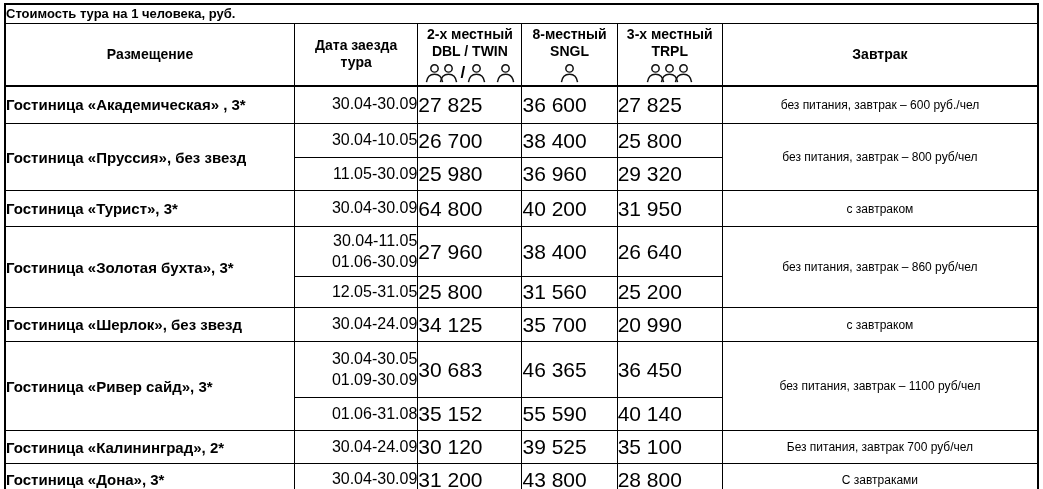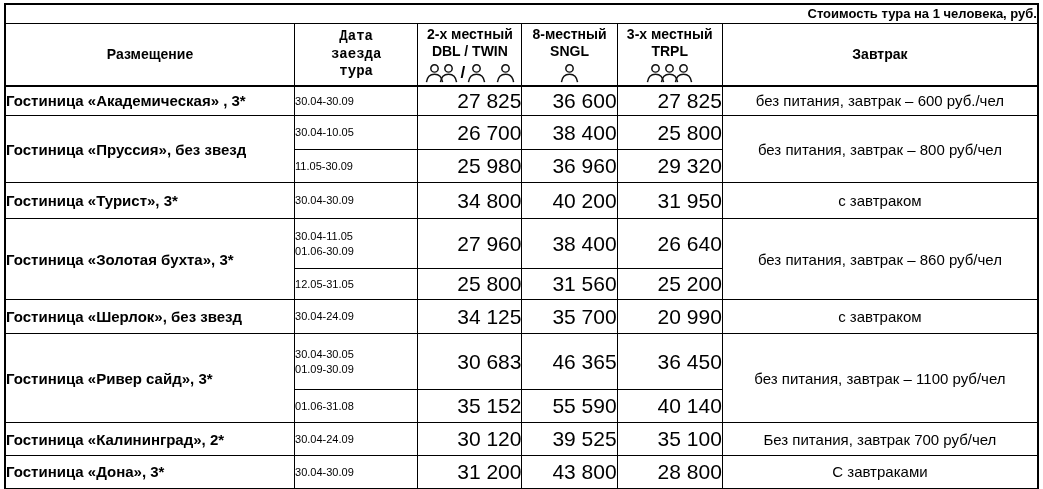--- a/index.html
+++ b/index.html
@@ -15,40 +15,40 @@
     width:1035px;
     border:2px solid #000;
   }
   table.tour td, table.tour th{
     border:1px solid #000;
     padding:0;
     vertical-align:middle;
     overflow:hidden;
   }
   tr.title-row td{
-    font-weight:bold;font-size:13px;text-align:right;
+    font-weight:bold;font-size:13px;text-align:left;
     padding:1px 0 2px 0;border-bottom:1px solid #000;
   }
   tr.header-row th{
     font-weight:bold;font-size:14px;text-align:center;
     line-height:1.25;border-bottom:2px solid #000;
   }
   tr.header-row{height:62px;}
   .hcell{display:flex;flex-direction:column;align-items:center;justify-content:center;}
   .icon-line{display:flex;align-items:flex-end;justify-content:center;height:21px;margin-top:1px;}
   svg.person{width:21px;height:20px;flex:0 0 auto;}
   svg.person circle, svg.person path{fill:none;stroke:#111;stroke-width:1.7;}
   .ov{margin-left:-7px;}
   .gap{margin-left:8px;}
   .slash{font-size:17px;font-weight:bold;margin:0 1px 0 2px;line-height:20px;}
   td.hotel{font-weight:bold;font-size:15px;text-align:left;padding-left:9px;}
-  td.date{font-size:11px;text-align:left;line-height:1.3;}
-  td.price{font-size:21px;text-align:right;}
-  td.bf{font-size:15px;text-align:center;}
-  tr.h30{height:30px;} tr.h31{height:31px;} tr.h33{height:33px;}
+  td.date{font-size:16px;text-align:right;line-height:1.3;}
+  td.price{font-size:21px;text-align:left;}
+  td.bf{font-size:12px;text-align:center;}
+  tr.h30{height:38px;} tr.h31{height:31px;} tr.h33{height:33px;}
   tr.h34{height:34px;} tr.h36{height:36px;} tr.h50{height:50px;} tr.h56{height:56px;}
 </style>
 </head>
 <body>
 
 <div class="page">
 <table class="tour">
   <colgroup>
     <col style="width:289px">
         <col style="width:123px">
@@ -59,21 +59,21 @@
   </colgroup>
 
   <tbody>
         <tr class="title-row">
     <td colspan="6">Стоимость тура на 1 человека, руб.</td>
   </tr>
 
   <tr class="header-row">
     <th>Размещение</th>
     <th>
-            <div class="hcell" style="width:90px;margin:0 auto;font-family:Liberation Mono, monospace;">Дата заезда тура</div>
+            <div class="hcell" style="width:90px;margin:0 auto;">Дата заезда тура</div>
           </th>
     <th>
       <div class="hcell">
         <div>2-х местный</div>
         <div>DBL / TWIN</div>
         <div class="icon-line">
           <svg class="person" viewBox="0 0 24 22">
                   <circle cx="12" cy="5.8" r="4.2"></circle>
                   <path d="M2.8 21.5 C3.6 15 7.5 12.3 12 12.3 C16.5 12.3 20.4 15 21.2 21.5"></path>
                 </svg>
@@ -148,21 +148,21 @@
   <tr class="h33">
     <td class="date">11.05-30.09</td>
     <td class="price">25 980</td>
     <td class="price">36 960</td>
     <td class="price">29 320</td>
   </tr>
 
   <tr class="h36">
     <td class="hotel">Гостиница «Турист», 3*</td>
     <td class="date">30.04-30.09</td>
-    <td class="price">34 800</td>
+    <td class="price">64 800</td>
     <td class="price">40 200</td>
     <td class="price">31 950</td>
     <td class="bf">с завтраком</td>
   </tr>
 
   <tr class="h50">
     <td class="hotel" rowspan="2">Гостиница «Золотая бухта», 3*</td>
     <td class="date">
       <div>30.04-11.05</div>
       <div>01.06-30.09</div>

